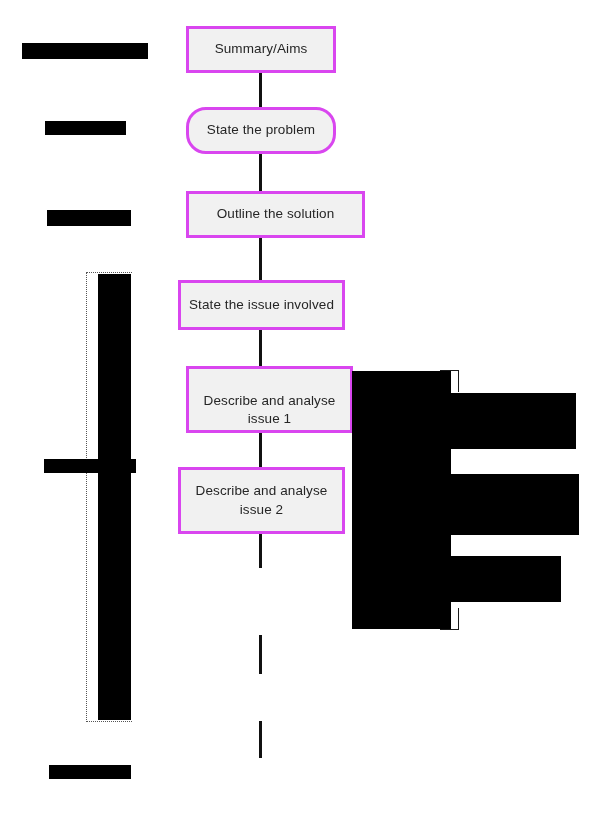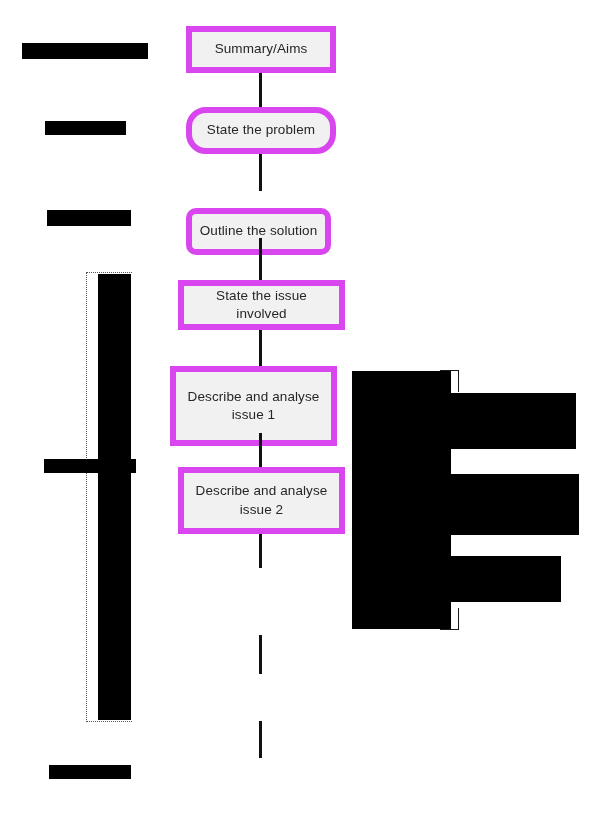--- a/index.html
+++ b/index.html
@@ -16,21 +16,21 @@
     height: 833px;
     background: #ffffff;
     overflow: hidden;
   }
 
   
   .flow-box {
     position: absolute;
     box-sizing: border-box;
     background: #f1f1f1;
-    border: 6px solid #d946ef;
+    border: 3px solid #d946ef;
     display: flex;
     align-items: center;
     justify-content: center;
     text-align: center;
     color: #262626;
     font-size: 13.5px;
     line-height: 1.35;
     letter-spacing: 0.1px;
     padding: 2px 6px;
   }
@@ -97,33 +97,33 @@
   </div>
 
   <div class="connector" style="left:259px; top:73px; height:34px;"></div>
 
   <div class="flow-box" style="left:186px; top:107px; width:150px; height:47px;border-radius:20px;">
     <span>State the problem</span>
   </div>
 
   <div class="connector" style="left:259px; top:154px; height:37px;"></div>
 
-  <div class="flow-box" style="left:186px; top:208px; width:145px; height:47px;border-radius:10px;">
+  <div class="flow-box" style="left:186px; top:191px; width:179px; height:47px;">
     <span>Outline the solution</span>
   </div>
 
   <div class="connector" style="left:259px; top:238px; height:42px;"></div>
 
   <div class="flow-box" style="left:178px; top:280px; width:167px; height:50px;">
     <span>State the issue involved</span>
   </div>
 
   <div class="connector" style="left:259px; top:330px; height:36px;"></div>
 
-  <div class="flow-box" style="left:170px; top:366px; width:167px; height:80px;">
+  <div class="flow-box" style="left:186px; top:366px; width:167px; height:67px;align-items:flex-end;">
     <span>Describe and analyse issue 1</span>
   </div>
 
   <div class="connector" style="left:259px; top:433px; height:34px;"></div>
 
   <div class="flow-box" style="left:178px; top:467px; width:167px; height:67px;">
     <span>Describe and analyse issue 2</span>
   </div>
 
   <div class="connector" style="left:259px; top:534px; height:34px;"></div>

